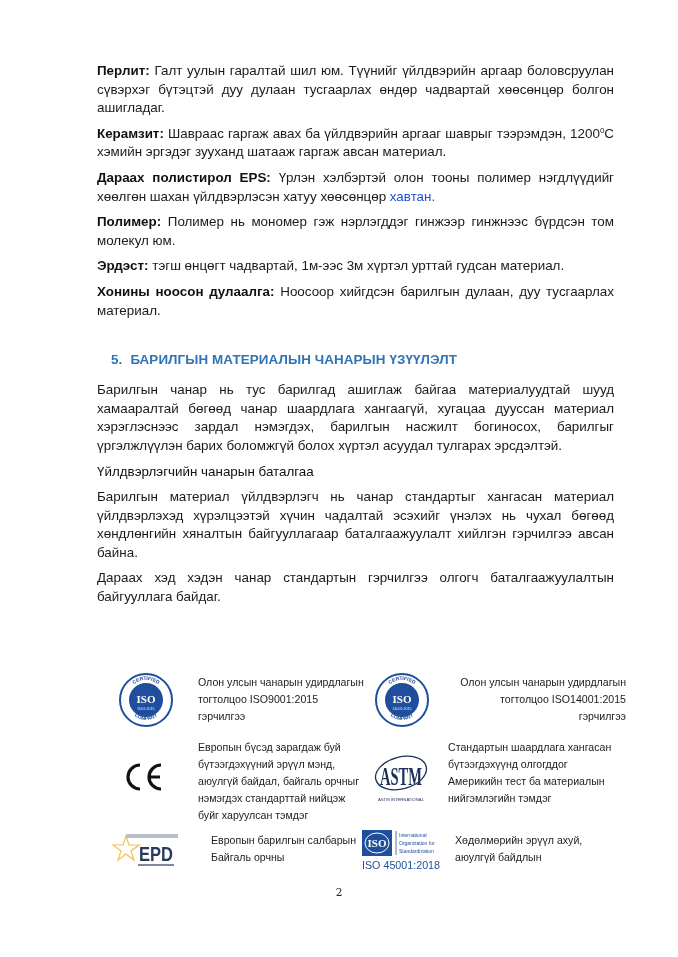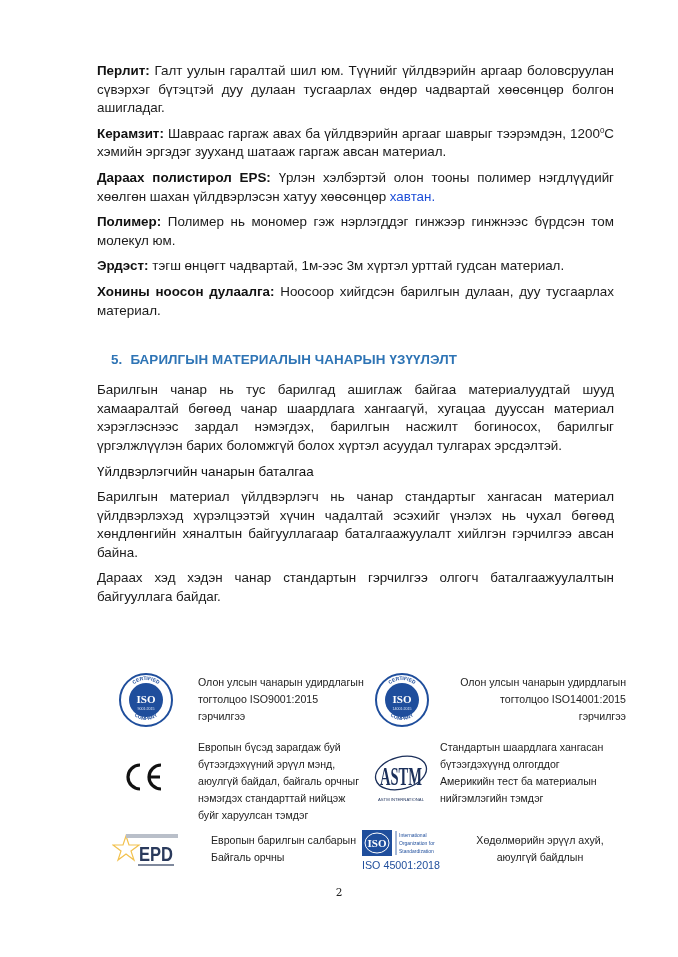--- a/index.html
+++ b/index.html
@@ -142,21 +142,21 @@
     </svg>
     <div class="text" style="left:80px; top:0px;">Европын бүсэд зарагдаж буй бүтээгдэхүүний эрүүл мэнд, аюулгүй байдал, байгаль орчныг нэмэгдэх стандарттай нийцэж буйг харуулсан тэмдэг</div>
   </div>
 
   <div class="cert" style="left:370px; top:739px;">
     <svg class="logo" width="62" height="70" viewBox="0 0 62 70">
       <ellipse cx="31" cy="34" rx="26" ry="16" fill="none" stroke="#1b2f5a" stroke-width="1.3" transform="rotate(-15 31 34)"></ellipse>
       <text x="31" y="46" text-anchor="middle" font-family="Liberation Serif, serif" font-size="26" font-weight="bold" fill="#1b2f5a" textLength="42" lengthAdjust="spacingAndGlyphs">ASTM</text>
       <text x="31" y="62" text-anchor="middle" font-family="Liberation Sans, sans-serif" font-size="4.2" fill="#1b2f5a">ASTM INTERNATIONAL</text>
     </svg>
-    <div class="text" style="left:70px; top:0px;">Стандартын шаардлага хангасан бүтээгдэхүүнд олгогддог Америкийн тест ба материалын нийгэмлэгийн тэмдэг</div>
+    <div class="text" style="left:78px; top:0px;">Стандартын шаардлага хангасан бүтээгдэхүүнд олгогддог Америкийн тест ба материалын нийгэмлэгийн тэмдэг</div>
   </div>
 
   <div class="cert" style="left:112px; top:828px;">
     <svg class="logo" width="70" height="42" viewBox="0 0 70 42">
       <polygon points="14,8 17,17 27,17 19,23 22,32 14,26 6,32 9,23 1,17 11,17" fill="none" stroke="#f2c14e" stroke-width="1.2"></polygon>
       <rect x="14" y="6" width="52" height="4" fill="#b9bfc9"></rect>
       <text x="44" y="33" text-anchor="middle" font-family="Liberation Sans, sans-serif" font-size="21" font-weight="bold" fill="#2a3a5c" textLength="34" lengthAdjust="spacingAndGlyphs">EPD</text>
       <rect x="26" y="36" width="36" height="2" fill="#2a3a5c" opacity="0.6"></rect>
     </svg>
     <div class="text" style="left:86px; top:4px;margin-left:13px;">Европын барилгын салбарын Байгаль орчны</div>
@@ -166,17 +166,17 @@
     <svg class="logo" width="84" height="44" viewBox="0 0 84 44">
       <rect x="2" y="1" width="30" height="26" fill="#1f4e9c"></rect>
       <ellipse cx="17" cy="14" rx="12" ry="10" fill="none" stroke="#fff" stroke-width="1"></ellipse>
       <text x="17" y="18" text-anchor="middle" font-family="Liberation Serif, serif" font-size="11" font-weight="bold" fill="#fff">ISO</text>
       <line x1="36" y1="2" x2="36" y2="26" stroke="#1f4e9c" stroke-width="0.8"></line>
       <text x="39" y="8" font-family="Liberation Sans, sans-serif" font-size="5" fill="#1f4e9c">International</text>
       <text x="39" y="16" font-family="Liberation Sans, sans-serif" font-size="5" fill="#1f4e9c">Organization for</text>
       <text x="39" y="24" font-family="Liberation Sans, sans-serif" font-size="5" fill="#1f4e9c">Standardization</text>
       <text x="2" y="40" font-family="Liberation Sans, sans-serif" font-size="11" fill="#1f4e9c" textLength="78" lengthAdjust="spacingAndGlyphs">ISO 45001:2018</text>
     </svg>
-    <div class="text" style="left:95px; top:3px;text-align:center;">Хөдөлмөрийн эрүүл ахуй, аюулгүй байдлын</div>
+    <div class="text" style="left:95px; top:3px;">Хөдөлмөрийн эрүүл ахуй, аюулгүй байдлын</div>
   </div>
 </div>
 
 <div class="page-number">2</div>
 
 </body></html>

